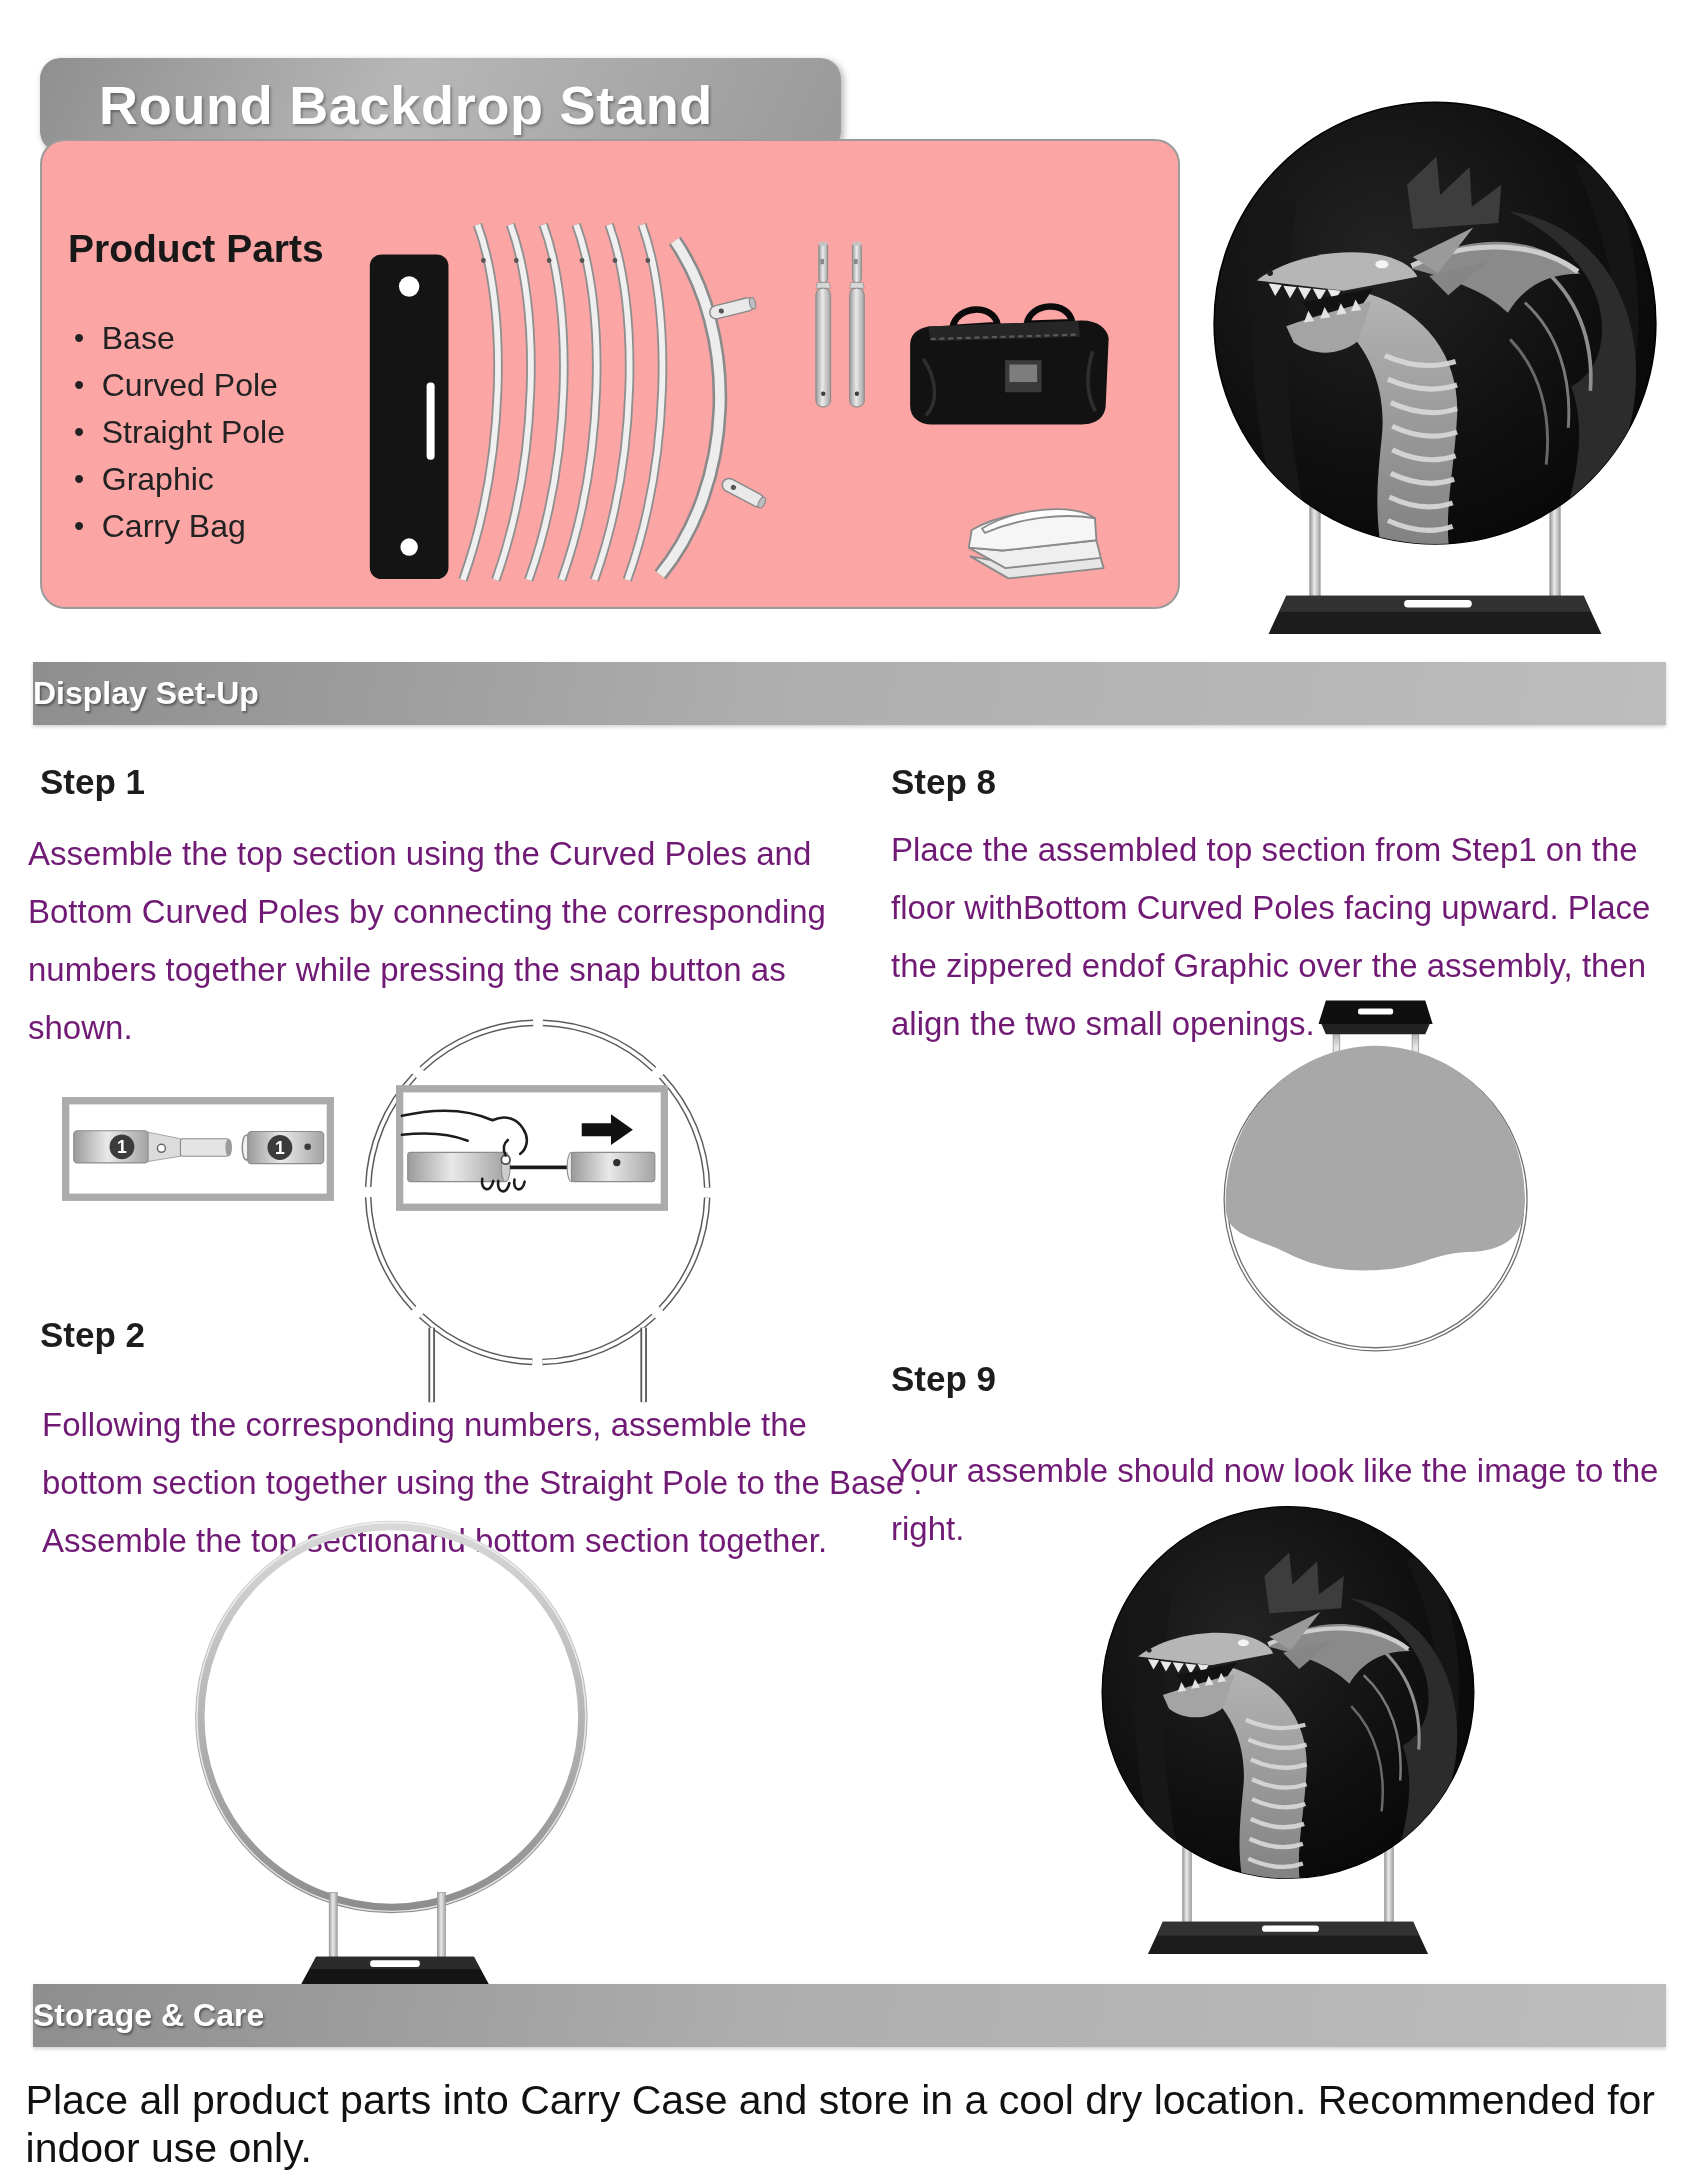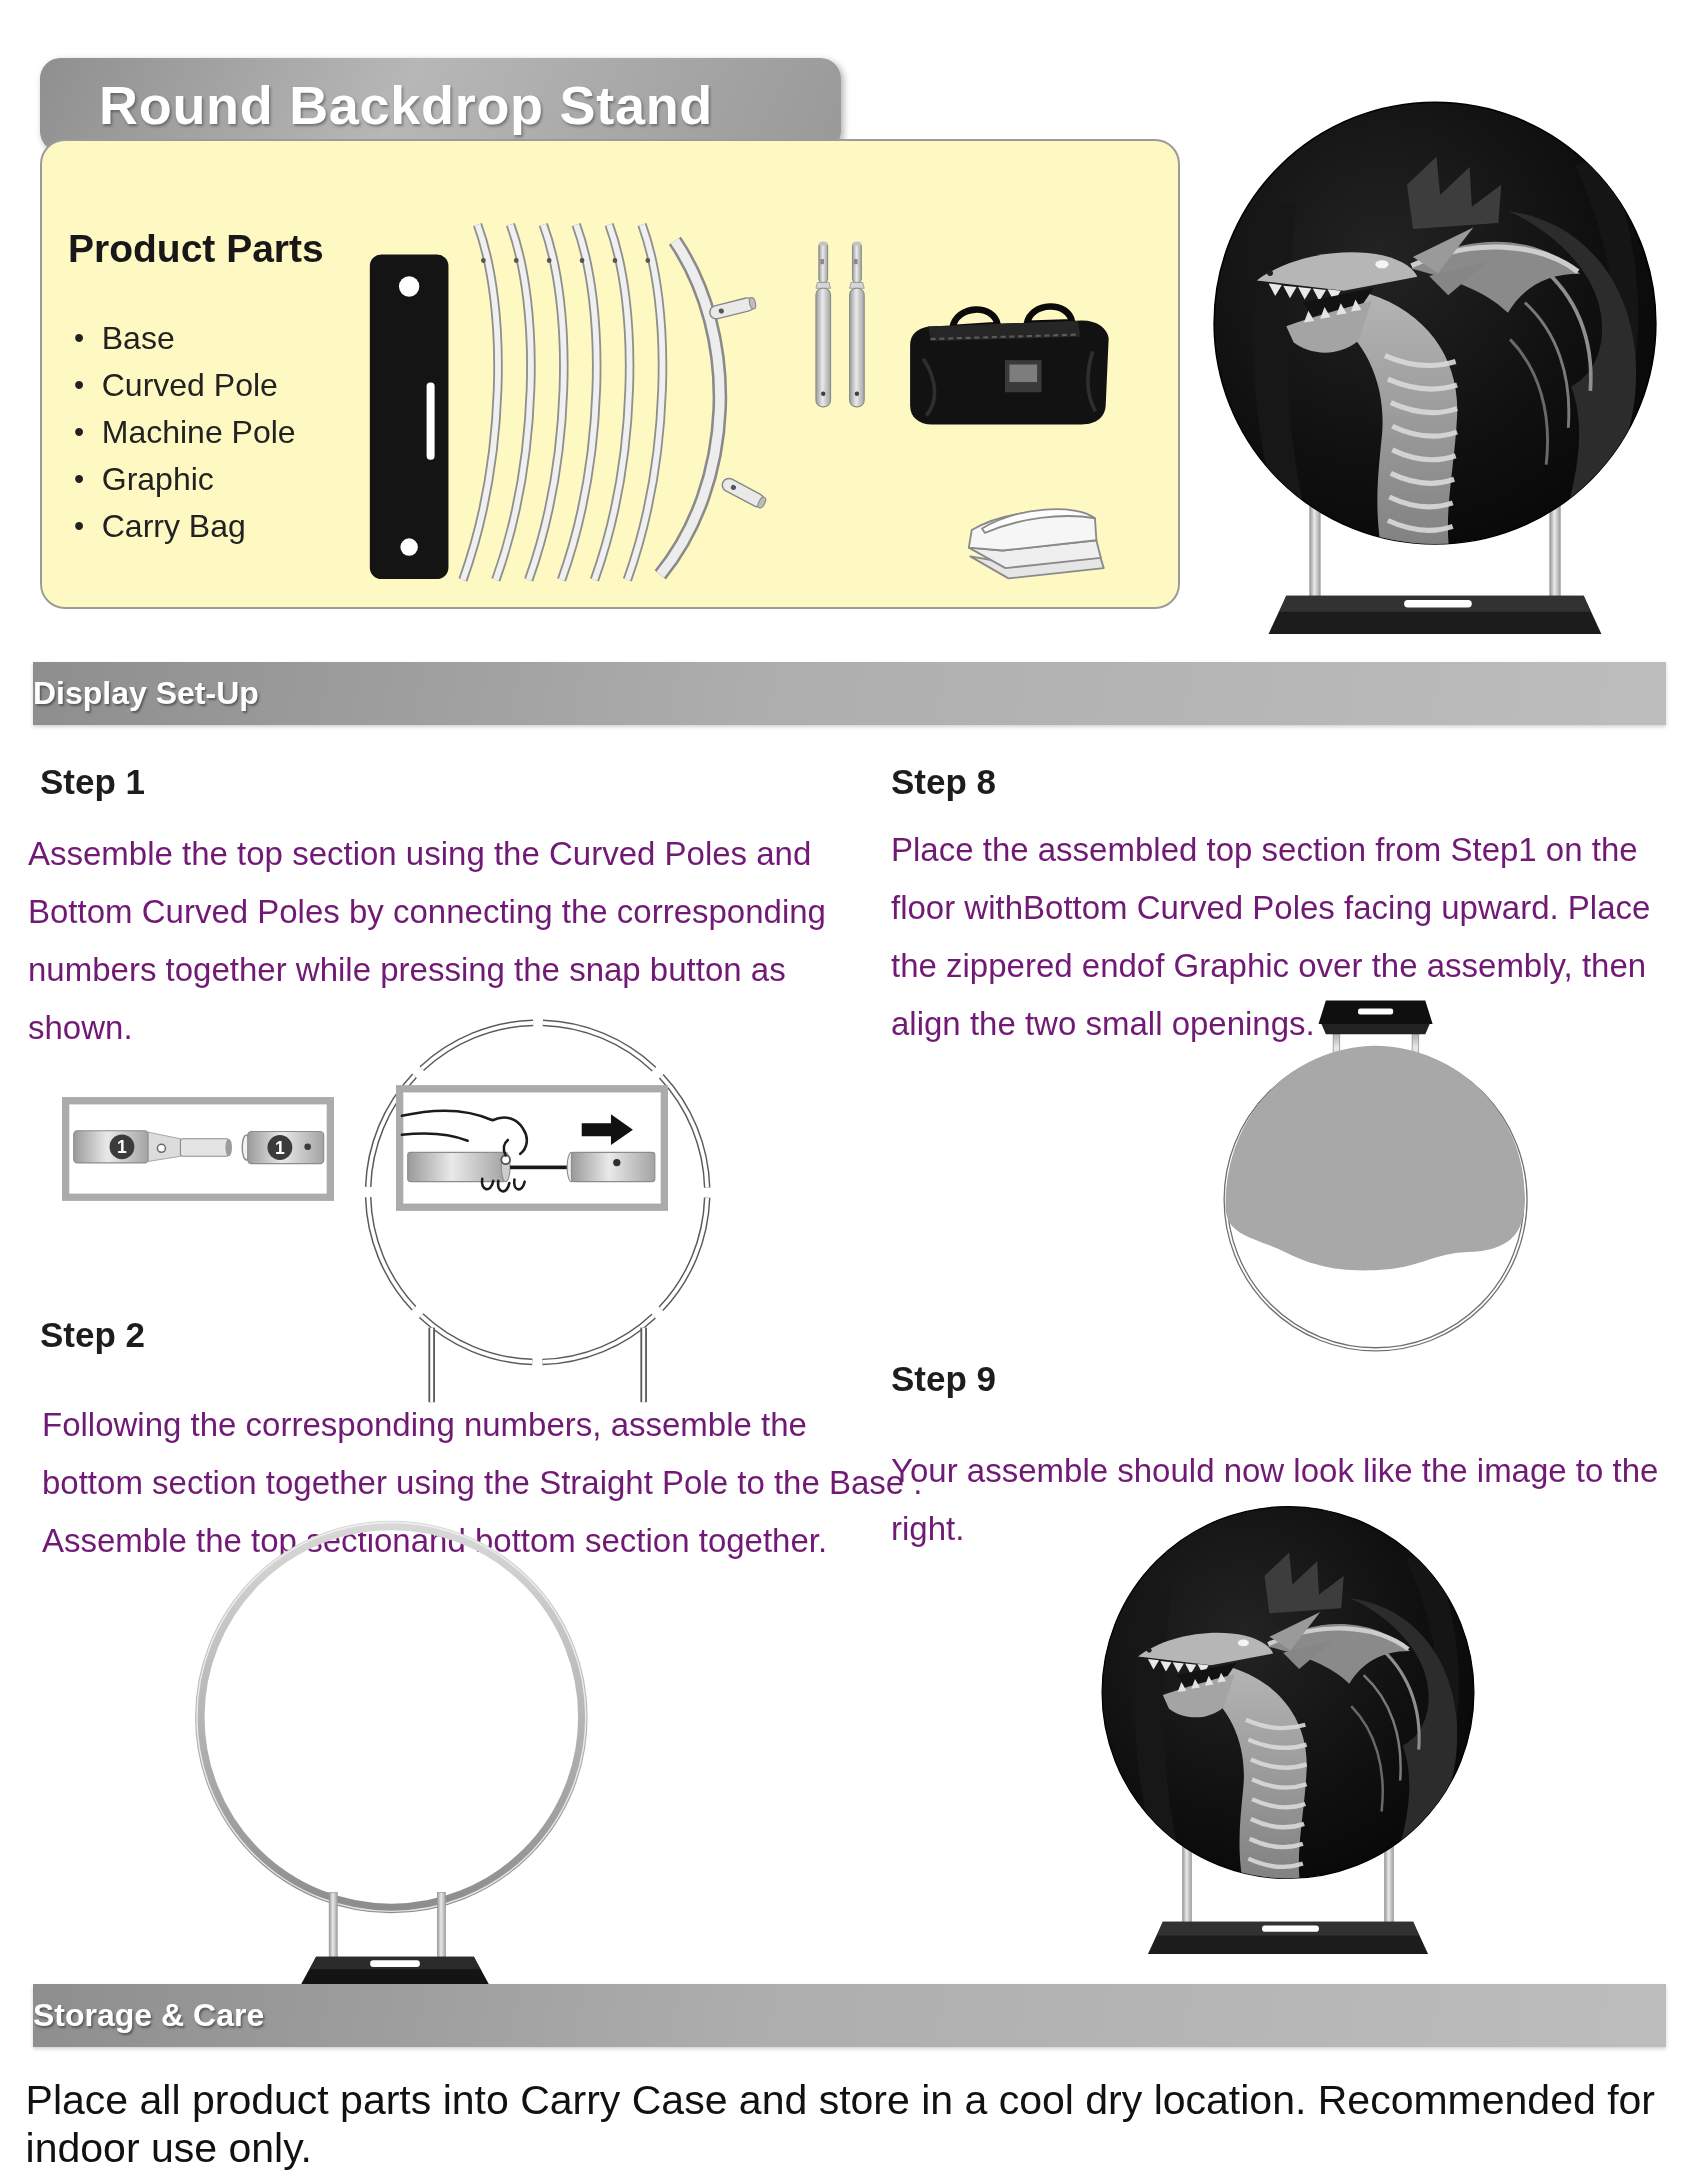--- a/index.html
+++ b/index.html
@@ -21,21 +21,21 @@
     left:40px;top:16px;width:801px;height:94px;border-radius:20.5px;
     background:linear-gradient(115deg,#8f8f8f 0%,#b7b7b7 45%,#999999 100%);
     box-shadow:2.2px 2.9px 5.9px rgba(0,0,0,.28);
     display:flex;align-items:center;padding-left:59px;
     color:#fff;font-size:54px;font-weight:bold;letter-spacing:0.7px;
     text-shadow:1.5px 2.2px 2.9px rgba(0,0,0,.35);
     margin-top:42px;
   }
 
   .product-box{
-    left:40px;top:139px;width:1140px;height:470px;background:#fef9c3;
+    left:40px;top:139px;width:1140px;height:470px;background:#fca5a5;
     border:2.9px solid #9b9b9b;border-radius:25px;
   }
   .product-heading{left:26px;top:86px;font-size:39px;font-weight:bold;color:#181818}
   .parts-list{left:32px;top:174px;list-style:none}
   .parts-list li{display:flex;align-items:center;height:47px;font-size:32px;color:#222}
   .parts-list li .dot{font-size:29px;margin-right:17.6px;color:#222}
 
   .gray-bar{
     width:1633px;height:63px;
     background:linear-gradient(100deg,var(--bar-start) 0%,var(--bar-mid) 45%,var(--bar-end) 100%);
@@ -158,21 +158,21 @@
       <li>
           <span class="dot">•</span>
           <span>Base</span>
         </li>
       <li>
           <span class="dot">•</span>
           <span>Curved Pole</span>
         </li>
       <li>
           <span class="dot">•</span>
-          <span>Machine Pole</span>
+          <span>Straight Pole</span>
         </li>
       <li>
           <span class="dot">•</span>
           <span>Graphic</span>
         </li>
       <li>
           <span class="dot">•</span>
           <span>Carry Bag</span>
         </li>
     </ul>

